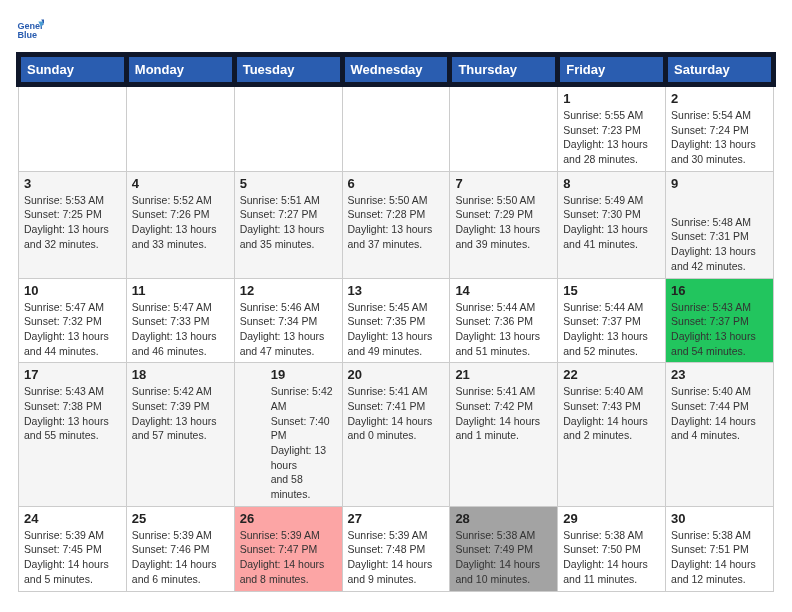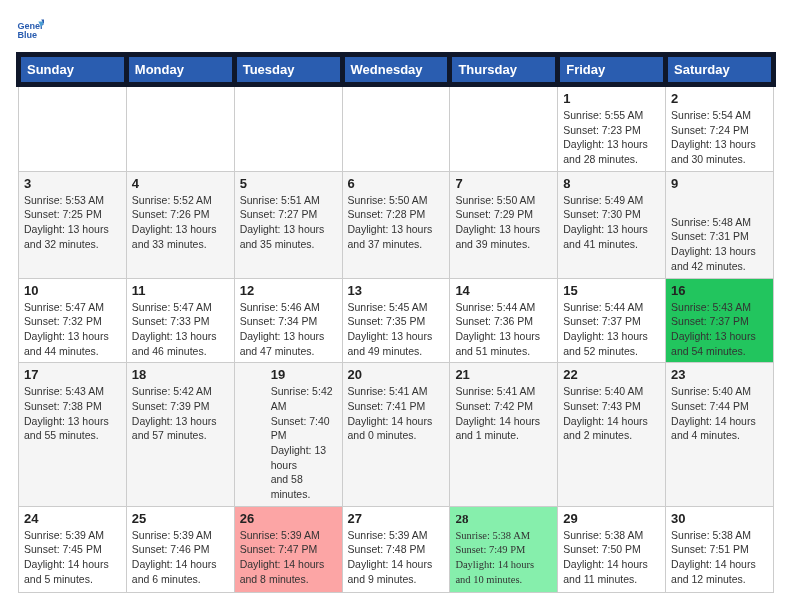--- a/index.html
+++ b/index.html
@@ -311,21 +311,21 @@
 Daylight: 14 hours
 and 8 minutes.</div>
         </td>
         <td style="background: rgb(255, 255, 255);">
           <span class="day-num">27</span>
           <div class="day-info" style="white-space: pre-line;">Sunrise: 5:39 AM
 Sunset: 7:48 PM
 Daylight: 14 hours
 and 9 minutes.</div>
         </td>
-        <td style="background: #86efac; font-family: Liberation Serif, serif;">
+        <td style="background: #a3a3a3;">
           <span class="day-num">28</span>
           <div class="day-info" style="white-space: pre-line;">Sunrise: 5:38 AM
 Sunset: 7:49 PM
 Daylight: 14 hours
 and 10 minutes.</div>
         </td>
         <td style="background: rgb(255, 255, 255);">
           <span class="day-num">29</span>
           <div class="day-info" style="white-space: pre-line;">Sunrise: 5:38 AM
 Sunset: 7:50 PM

